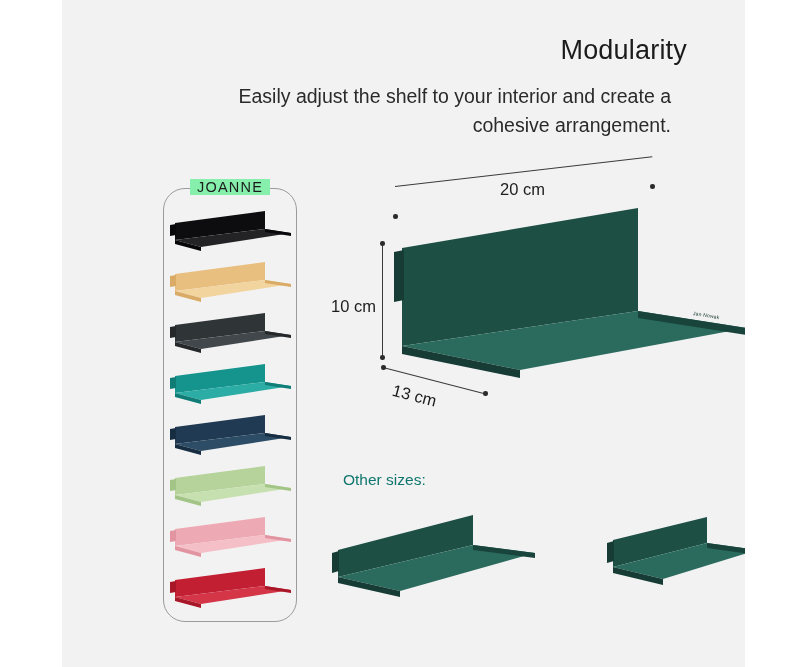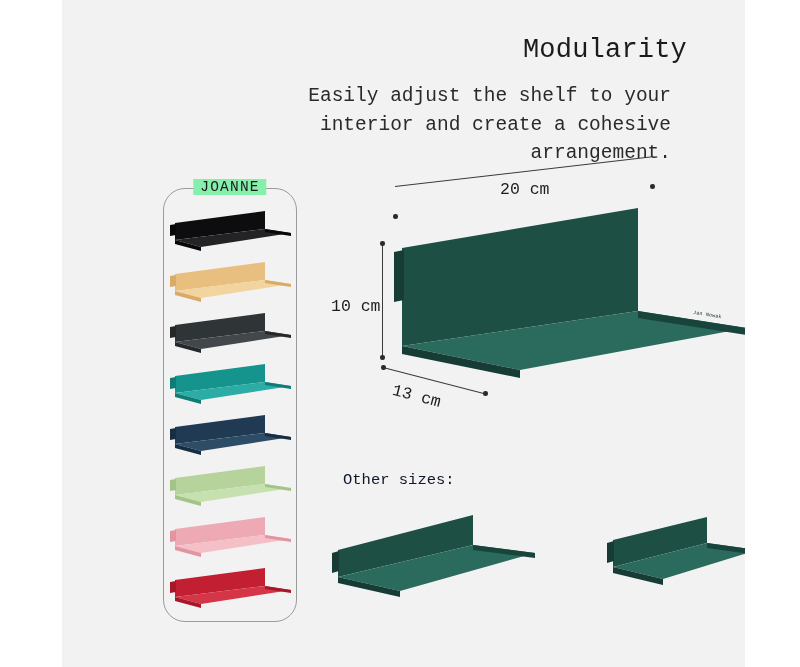--- a/index.html
+++ b/index.html
@@ -14,21 +14,20 @@
     font-family: "Liberation Sans", sans-serif;
     -webkit-font-smoothing: antialiased;
   }
 
   
   #page {
     position: relative;
     width: 712px;
     height: 667px;
     background: #ffffff;
-    font-family: Liberation Mono, monospace;
   }
   #canvas {
     position: absolute;
     left: 62px;
     top: 0px;
     width: 683px;
     height: 667px;
     background: #f2f2f2;
     overflow: hidden;
   }
@@ -148,21 +147,21 @@
     transform-origin: left top;
     transform: rotate(14.5deg);
   }
 
   
   #other-sizes-label {
     position: absolute;
     left: 281px;
     top: 471px;
     font-size: 15.5px;
-    color: #0f172a;
+    color: #0f766e;
   }
 </style>
 </head>
 <body>
 
 <div id="page">
   <div id="canvas" style="background: rgb(242, 242, 242);">
 
     <div id="headings">
       <h1 id="title">Modularity</h1>

